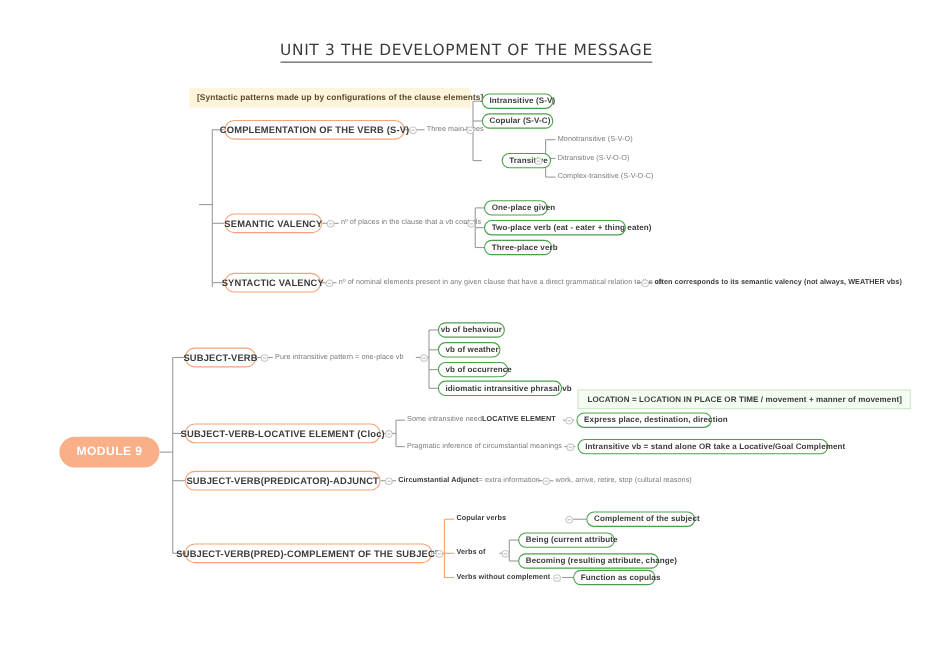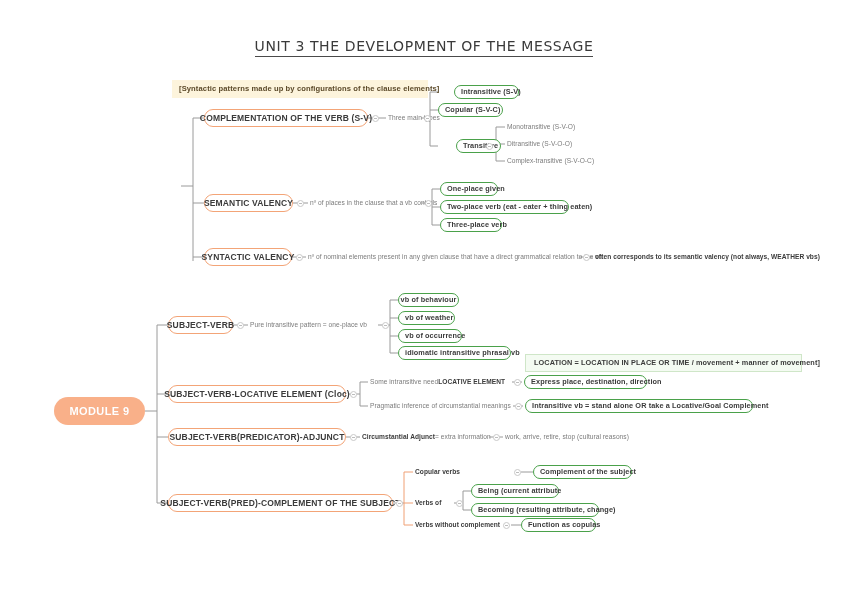--- a/index.html
+++ b/index.html
@@ -170,21 +170,21 @@
 
   <div class="node orange" style="left:204px;top:109px;width:164px;height:18px;">
     <span>COMPLEMENTATION OF THE VERB (S-V)</span>
   </div>
   <div class="toggle" style="left:372px;top:114.5px;"></div>
   <div class="node plain" style="left:388px;top:114px;height:9px;">
     <span>Three main types</span>
   </div>
   <div class="toggle" style="left:424px;top:114.5px;"></div>
 
-  <div class="node green" style="left:438px;top:85px;width:65px;height:14px;margin-left:16px;">
+  <div class="node green" style="left:438px;top:85px;width:65px;height:14px;">
     <span>Intransitive (S-V)</span>
   </div>
   <div class="node green" style="left:438px;top:103px;width:65px;height:14px;">
     <span>Copular (S-V-C)</span>
   </div>
   <div class="node green" style="left:438px;top:139px;width:45px;height:14px;margin-left:18px;">
     <span>Transitive</span>
   </div>
   <div class="toggle" style="left:486px;top:142.5px;"></div>
 
@@ -226,21 +226,21 @@
   </div>
   <div class="toggle" style="left:583px;top:253.5px;"></div>
   <div class="node plain dark" style="left:595px;top:253px;height:9px;">
     <span>often corresponds to its semantic valency (not always, WEATHER vbs)</span>
   </div>
 
   <div class="node root" style="left:54px;top:397px;width:91px;height:28px;">
     <span>MODULE 9</span>
   </div>
 
-  <div class="node banner-green" style="left:525px;top:354px;width:277px;height:18px;">
+  <div class="node banner-green" style="left:525px;top:354px;width:303px;height:18px;">
     <span>LOCATION = LOCATION IN PLACE OR TIME / movement + manner of movement]</span>
   </div>
 
   <div class="node orange" style="left:168px;top:316px;width:65px;height:18px;">
     <span>SUBJECT-VERB</span>
   </div>
   <div class="toggle" style="left:237px;top:321.5px;"></div>
   <div class="node plain" style="left:250px;top:321px;height:9px;">
     <span>Pure intransitive pattern = one-place vb</span>
   </div>

